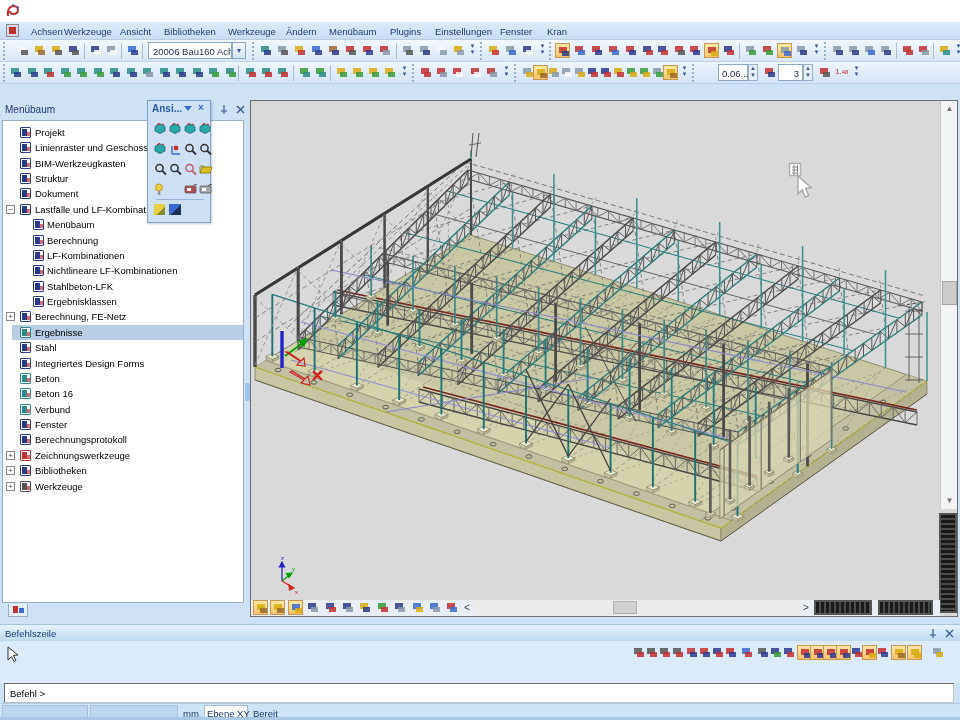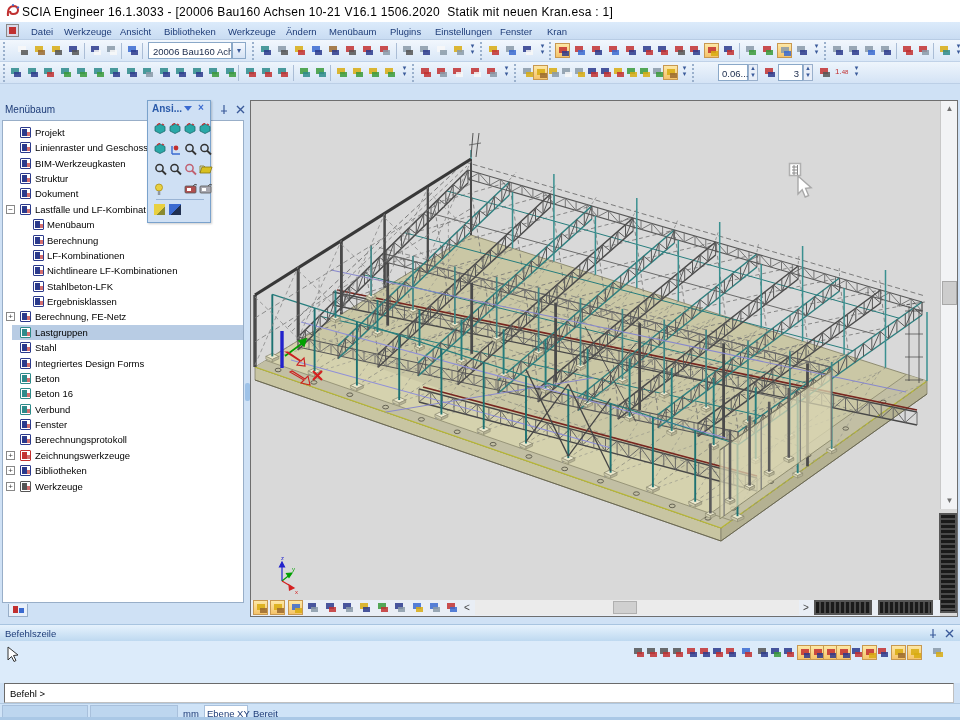--- a/index.html
+++ b/index.html
@@ -3,27 +3,26 @@
 *{margin:0;padding:0;box-sizing:border-box;}
 body{width:960px;height:720px;font-family:"Liberation Sans",sans-serif;overflow:hidden;position:relative;background:#cfe1f5;}
 .abs{position:absolute;}
 .nav{color:#1e3c78;}
 </style></head><body>
 <div class="abs" style="left:0;top:0;width:960px;height:22px;background:#fff;">
 <div class="abs" style="left:6px;top:3px;width:14px;height:15px;"><svg width="14" height="15">
         <path d="M2 13 Q1 4 7 3 Q12 3 12 7 Q12 11 7 11 Q4 11 4 8" fill="none" stroke="#c03030" stroke-width="2"></path>
         <path d="M7 3 L7 1 M11 5 l2,-1" stroke="#3a6ad0" stroke-width="1.5"></path>
       </svg></div>
-<div class="abs" style="left:22px;top:5px;font-size:12px;letter-spacing:0.28px;color:#000;">SCIA Engineer 16.1.3033 - [20006 Bau160 Achsen 10-21 V16.1 1506.2020&nbsp; Statik mit neuen Kran.esa : 1]</div>
 </div>
 <div class="abs" style="left:0;top:22px;width:960px;height:18px;background:linear-gradient(#dcebfb,#c9dcf2);border-bottom:1px solid #b8cce4;">
 <div class="abs" style="left:6px;top:2px;width:13px;height:13px;background:#d8d8e8;border:1px solid #888;">
       <div style="position:absolute;left:2px;top:2px;width:7px;height:7px;background:#c03030;"></div>
     </div>
-<div class="abs nav" style="left:31px;top:4px;font-size:9.5px;">Datei</div>
+<div class="abs nav" style="left:31px;top:4px;font-size:9.5px;">Achsen</div>
 <div class="abs nav" style="left:64px;top:4px;font-size:9.5px;">Werkzeuge</div>
 <div class="abs nav" style="left:120px;top:4px;font-size:9.5px;">Ansicht</div>
 <div class="abs nav" style="left:164px;top:4px;font-size:9.5px;">Bibliotheken</div>
 <div class="abs nav" style="left:228px;top:4px;font-size:9.5px;">Werkzeuge</div>
 <div class="abs nav" style="left:286px;top:4px;font-size:9.5px;">Ändern</div>
 <div class="abs nav" style="left:329px;top:4px;font-size:9.5px;">Menübaum</div>
 <div class="abs nav" style="left:390px;top:4px;font-size:9.5px;">Plugins</div>
 <div class="abs nav" style="left:435px;top:4px;font-size:9.5px;">Einstellungen</div>
 <div class="abs nav" style="left:500px;top:4px;font-size:9.5px;">Fenster</div>
 <div class="abs nav" style="left:547px;top:4px;font-size:9.5px;">Kran</div>
@@ -483,21 +482,21 @@
 <div style="position:absolute;left:17px;top:190px;width:11px;height:11px;background:#fff;border:1px solid #2b3a8c;border-radius:1px;">
       <div style="position:absolute;left:1px;top:1px;width:5px;height:7px;background:#2b3a8c;"></div>
       <div style="position:absolute;left:6px;top:4px;width:3px;height:4px;background:#c23030;opacity:.7;"></div>
     </div>
 <div style="position:absolute;left:32px;top:190px;font-size:9.5px;color:#000;white-space:nowrap;">Berechnung, FE-Netz</div>
 <div style="position:absolute;left:9px;top:204px;width:233px;height:15px;background:#b8cce4;"></div>
 <div style="position:absolute;left:17px;top:206px;width:11px;height:11px;background:#fff;border:1px solid #2e8b8b;border-radius:1px;">
       <div style="position:absolute;left:1px;top:1px;width:5px;height:7px;background:#2e8b8b;"></div>
       <div style="position:absolute;left:6px;top:4px;width:3px;height:4px;background:#c23030;opacity:.7;"></div>
     </div>
-<div style="position:absolute;left:32px;top:206px;font-size:9.5px;color:#000;white-space:nowrap;">Lastgruppen</div>
+<div style="position:absolute;left:32px;top:206px;font-size:9.5px;color:#000;white-space:nowrap;">Ergebnisse</div>
 <div style="position:absolute;left:17px;top:221px;width:11px;height:11px;background:#fff;border:1px solid #2b3a8c;border-radius:1px;">
       <div style="position:absolute;left:1px;top:1px;width:5px;height:7px;background:#2b3a8c;"></div>
       <div style="position:absolute;left:6px;top:4px;width:3px;height:4px;background:#c23030;opacity:.7;"></div>
     </div>
 <div style="position:absolute;left:32px;top:221px;font-size:9.5px;color:#000;white-space:nowrap;">Stahl</div>
 <div style="position:absolute;left:17px;top:237px;width:11px;height:11px;background:#fff;border:1px solid #2b3a8c;border-radius:1px;">
       <div style="position:absolute;left:1px;top:1px;width:5px;height:7px;background:#2b3a8c;"></div>
       <div style="position:absolute;left:6px;top:4px;width:3px;height:4px;background:#c23030;opacity:.7;"></div>
     </div>
 <div style="position:absolute;left:32px;top:237px;font-size:9.5px;color:#000;white-space:nowrap;">Integriertes Design Forms</div>

